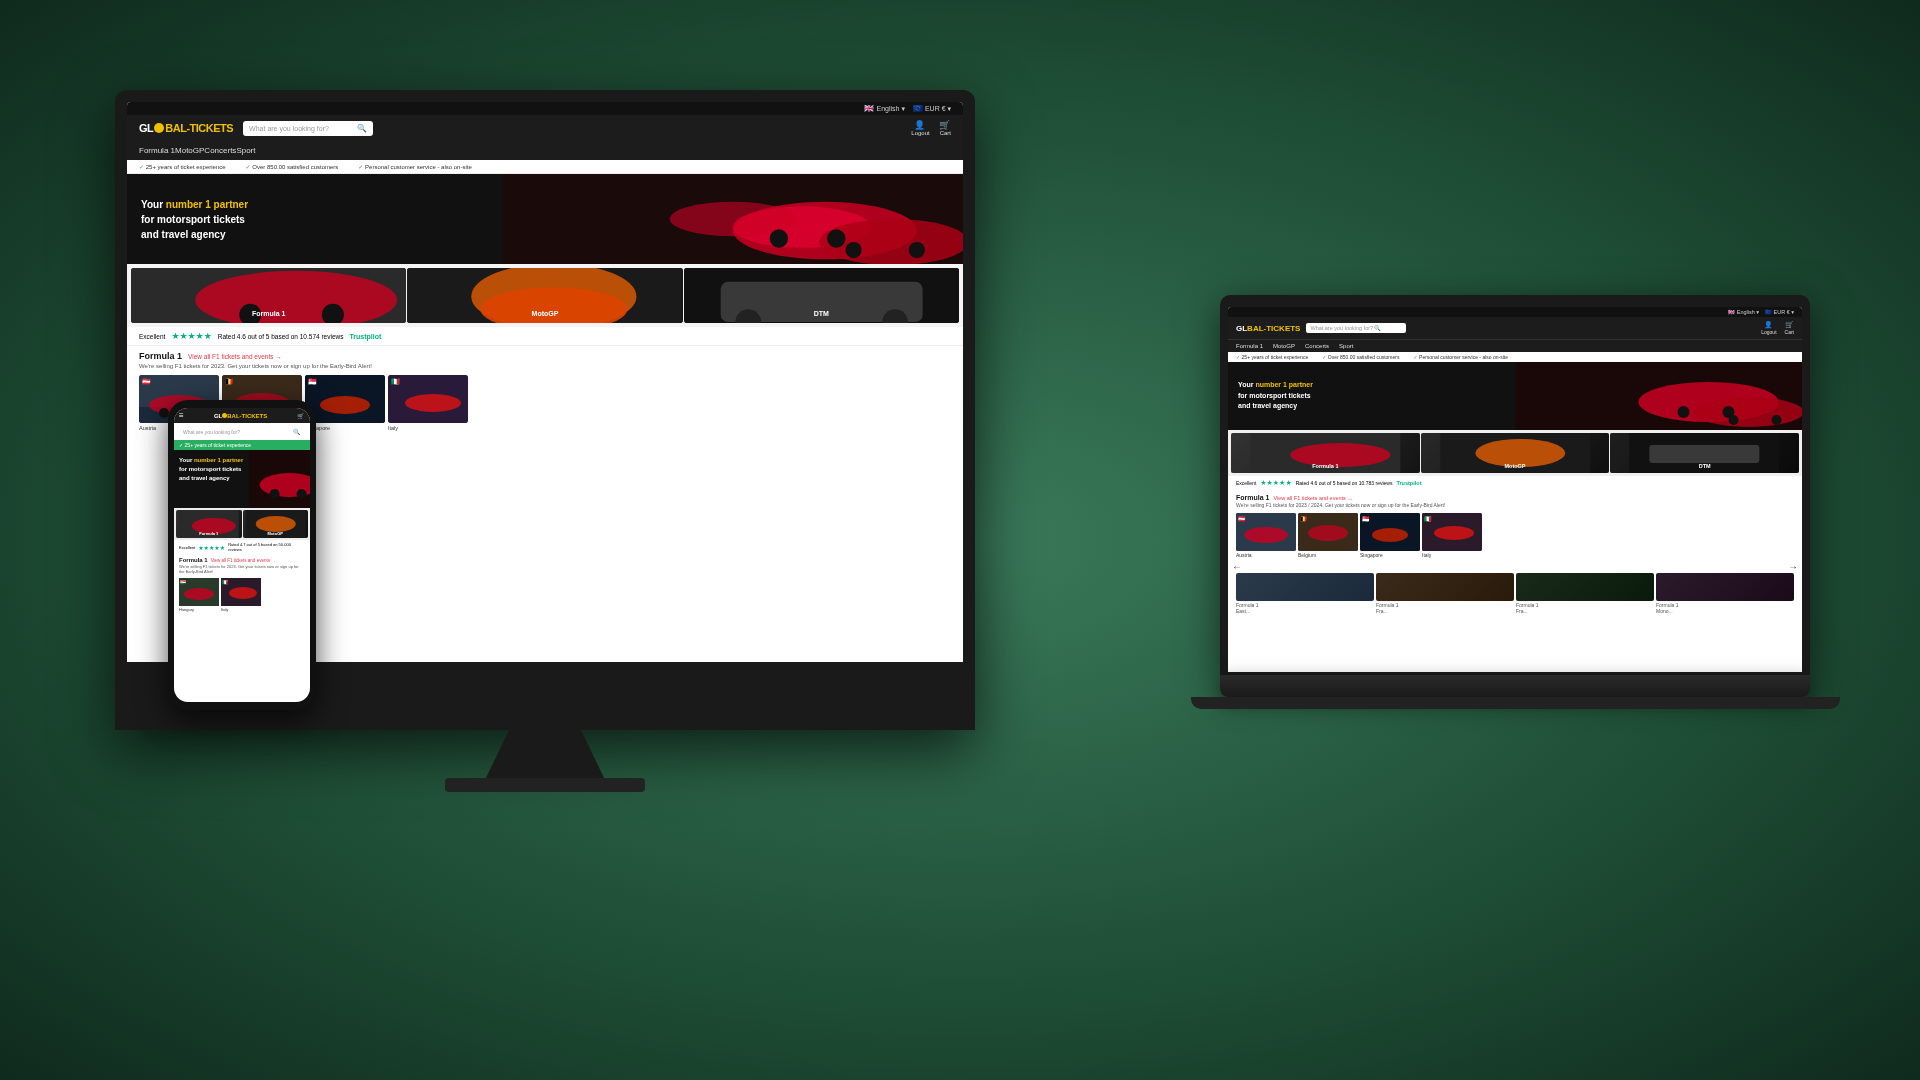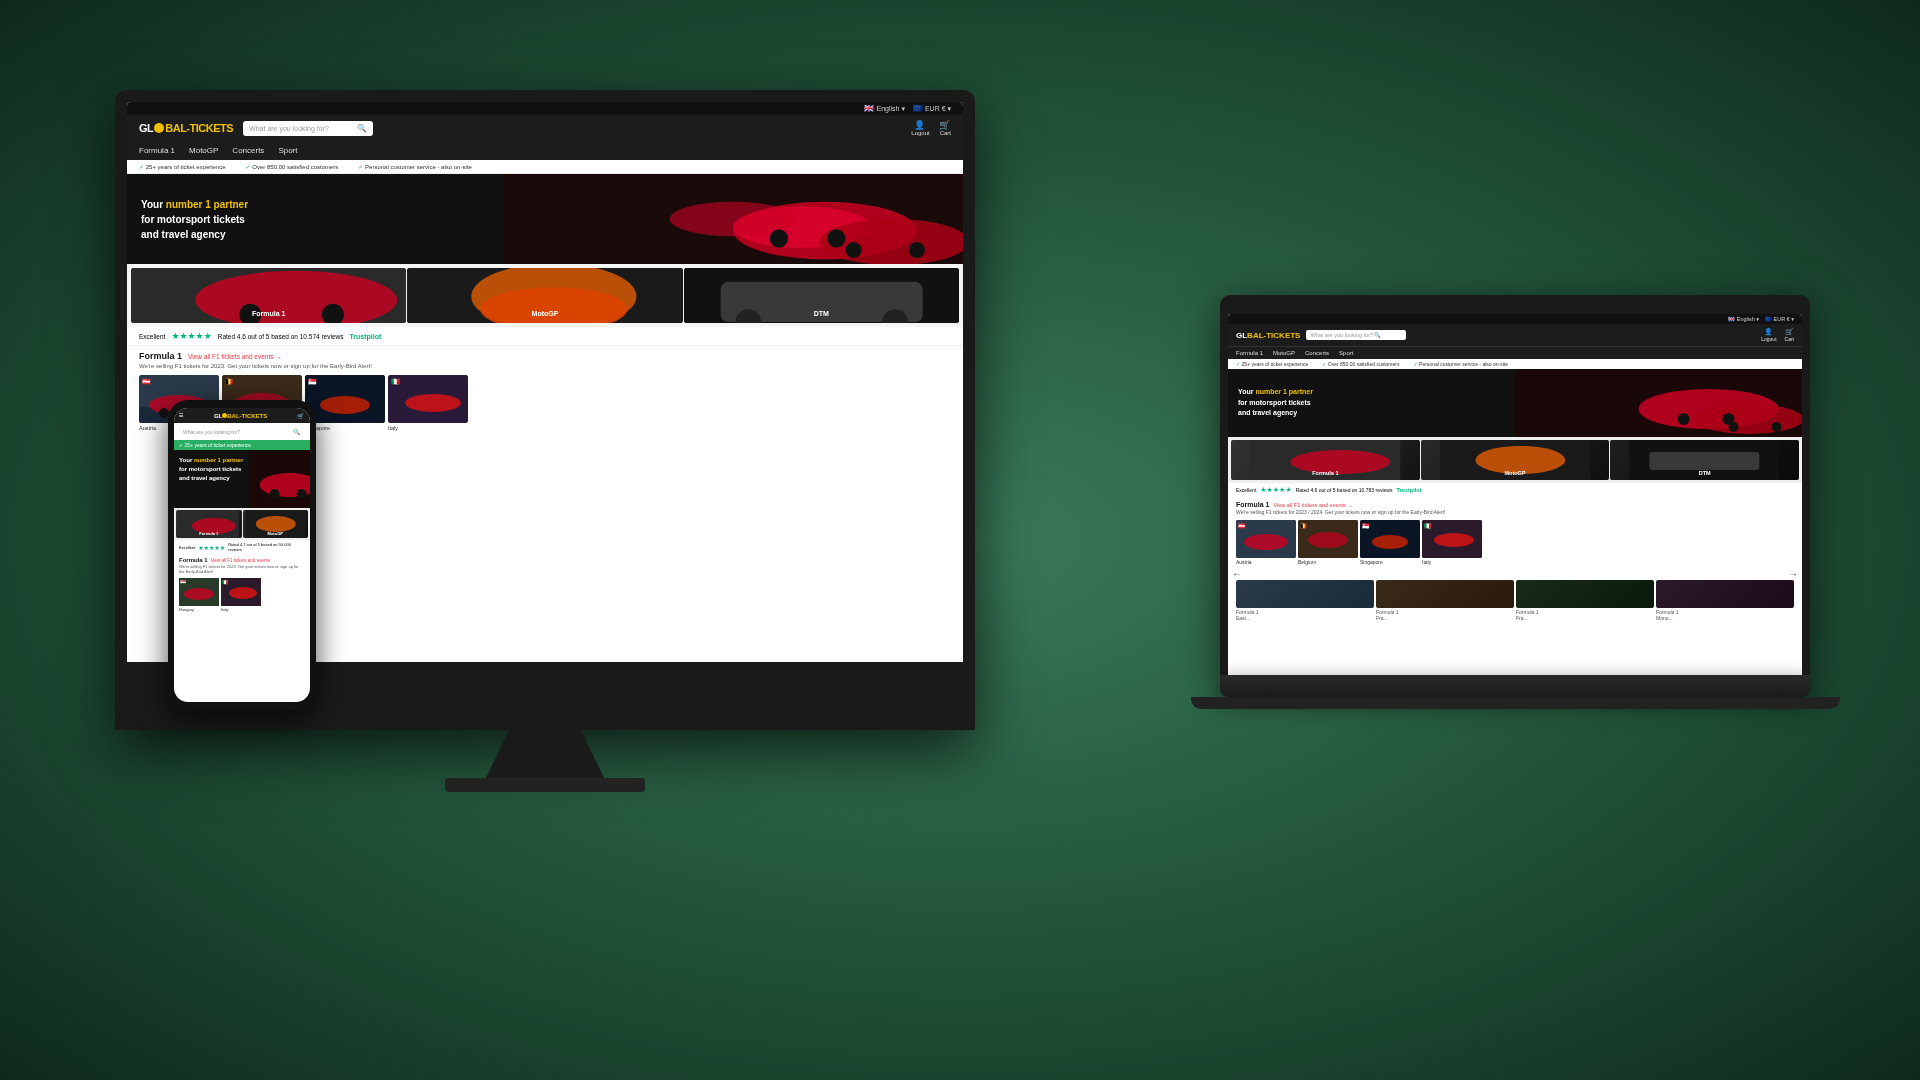--- a/index.html
+++ b/index.html
@@ -83,21 +83,21 @@
       right: 110px;
       top: 295px;
       width: 590px;
       z-index: 3;
     }
     .laptop-screen-container {
       width: 100%;
       height: 380px;
       background: #1a1a1a;
       border-radius: 10px 10px 0 0;
-      padding: 19px 8px 0 8px;
+      padding: 12px 8px 0 8px;
       box-shadow: 0 10px 40px rgba(0,0,0,0.6);
     }
     .laptop-screen {
       width: 100%;
       height: 365px;
       background: #fff;
       overflow: hidden;
       border-radius: 3px 3px 0 0;
     }
     .laptop-base {
@@ -177,21 +177,20 @@
       width: 130px;
       color: #999;
       display: flex;
       align-items: center;
       justify-content: space-between;
     }
     .nav-bar {
       background: #1c1c1c;
       padding: 5px 12px;
       display: flex;
-      gap: 14px;
       align-items: center;
     }
     .nav-item {
       font-size: 8px;
       color: #ddd;
       cursor: pointer;
     }
     .trust-bar {
       background: #fff;
       padding: 3px 12px;

